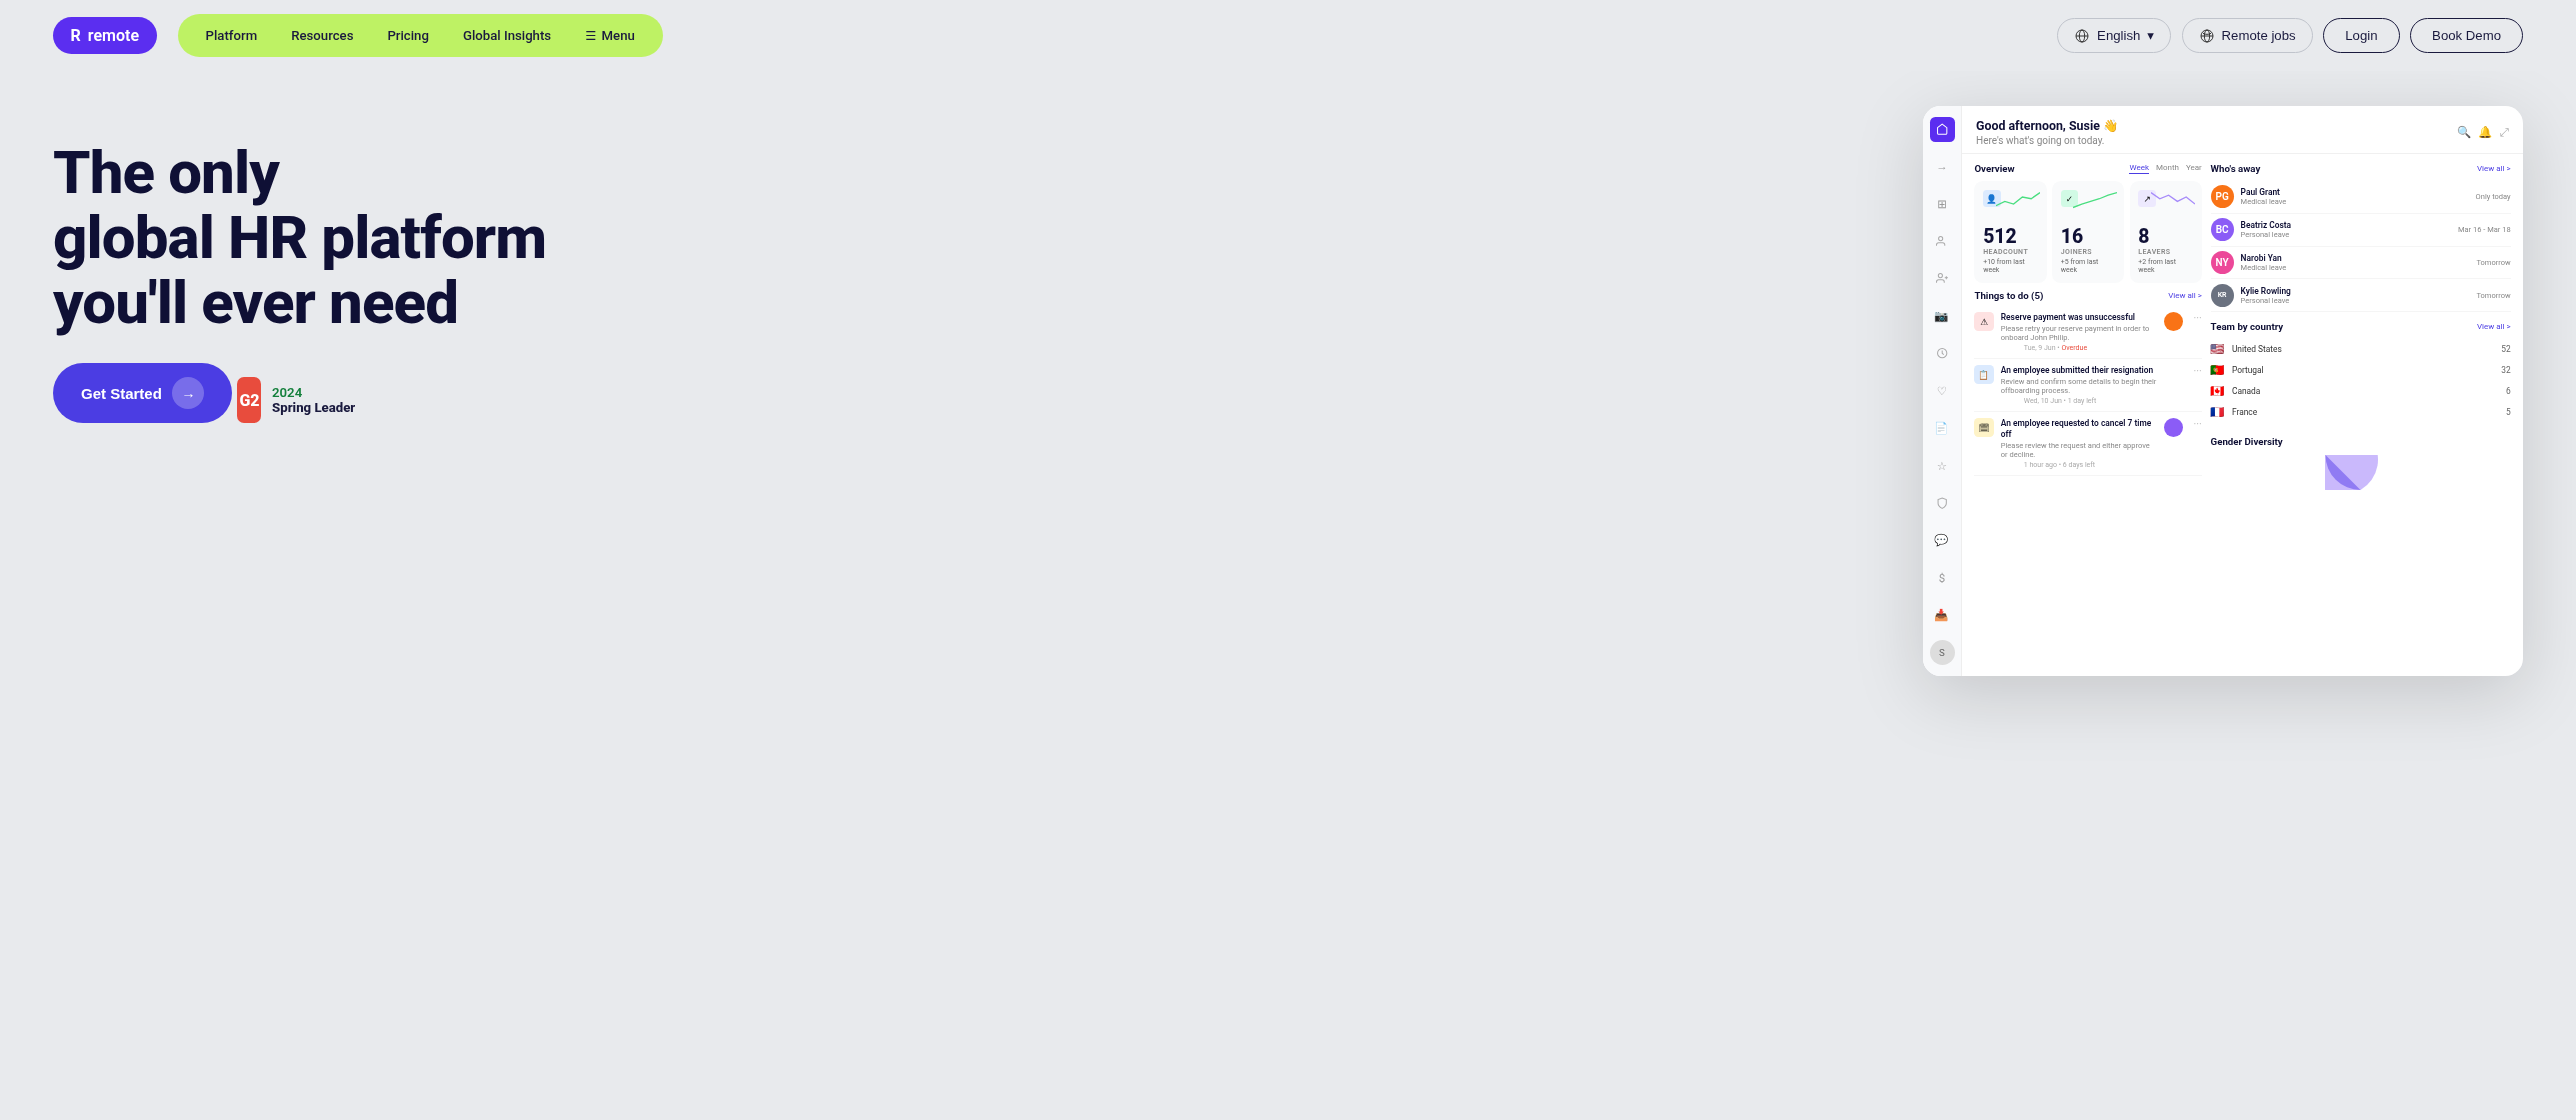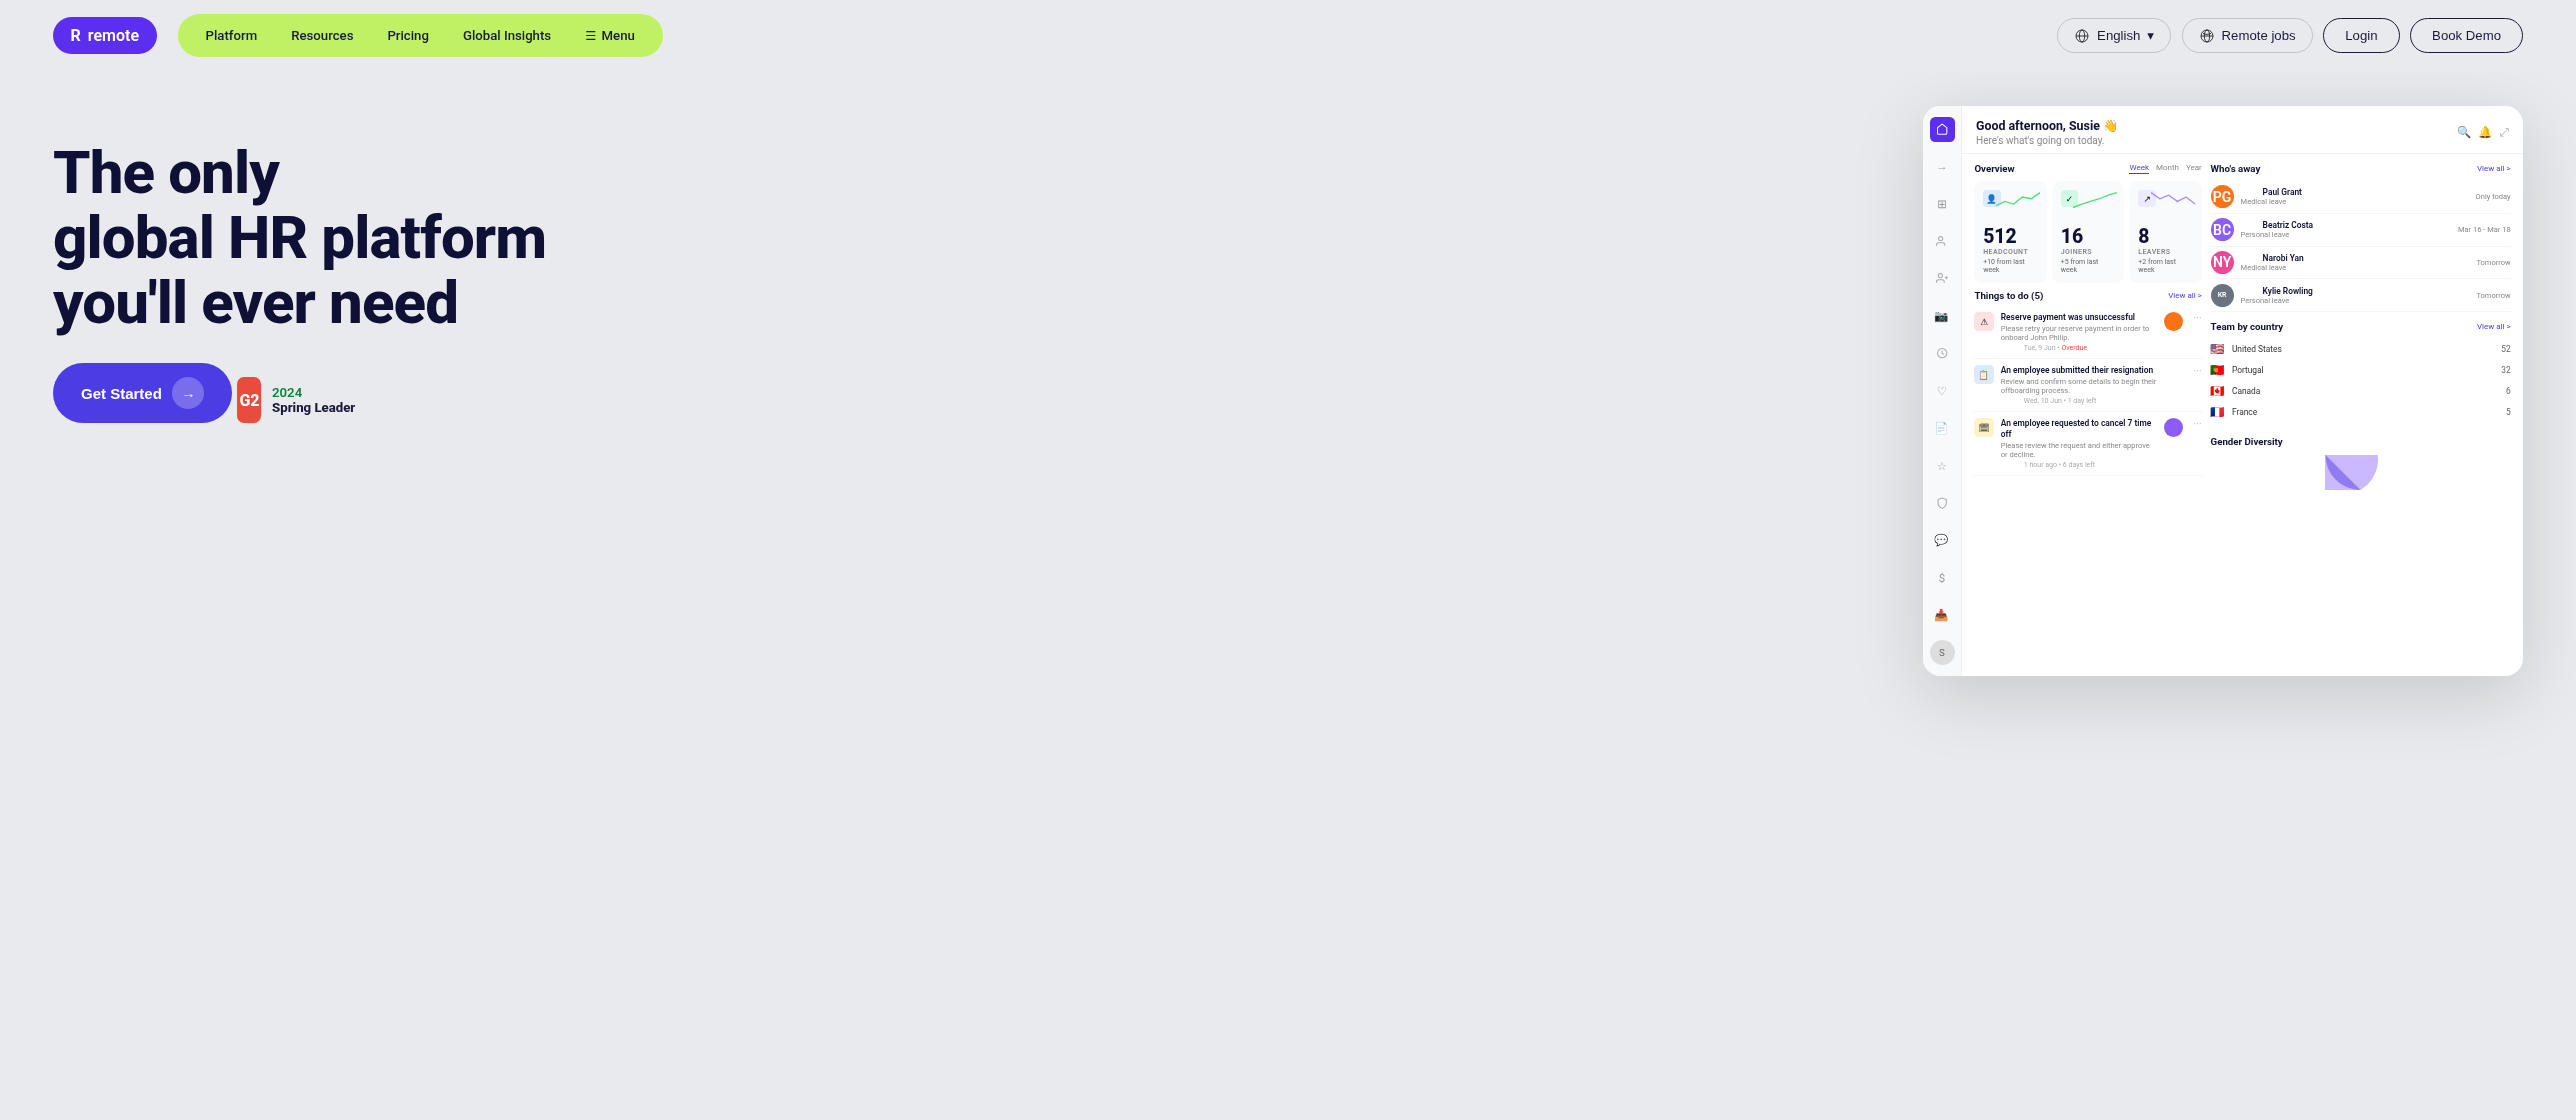--- a/index.html
+++ b/index.html
@@ -438,32 +438,31 @@
       gap: 7px;
       padding: 4.4px 0;
       border-bottom: 0.9px solid #f5f5f5;
     }
     .db-away-avatar {
       width: 23px;
       height: 23px;
       border-radius: 50%;
       background: #ddd;
       flex-shrink: 0;
-      font-size: 14px;
+      font-size: 10px;
       display: flex;
       align-items: center;
       justify-content: center;
       color: white;
       font-weight: 600;
     }
     .db-away-name {
       font-size: 8.4px;
       font-weight: 600;
       color: #0f1035;
-      margin-left: 22px;
     }
     .db-away-type {
       font-size: 7.5px;
       color: #888;
     }
     .db-away-date {
       margin-left: auto;
       font-size: 7.5px;
       color: #888;
       text-align: right;

